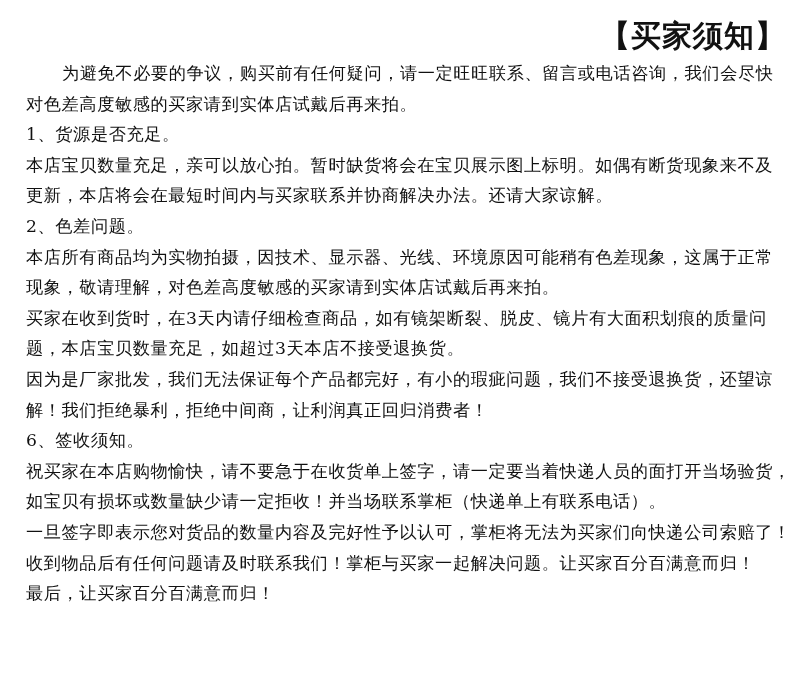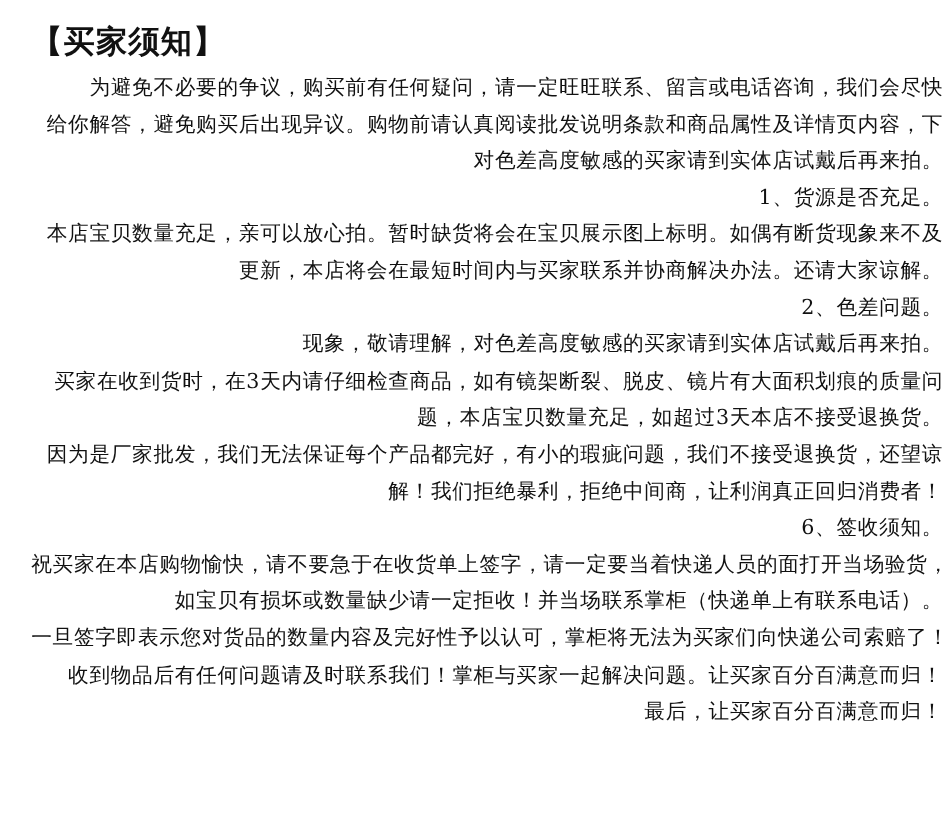--- a/index.html
+++ b/index.html
@@ -15,56 +15,56 @@
     font-family: "DejaVu Serif", "Liberation Serif", serif;
     color: #111111;
   }
   .doc {
     position: absolute;
     left: 26px;
     top: 18px;
     width: 760px;
   }
   .title {
-    font-family: Liberation Mono, monospace;
+    font-family: Liberation Serif, serif;
     font-weight: bold;
-    font-size: 26px;
+    font-size: 30px;
     line-height: 36px;
     height: 40px;
     margin-left: 0px;
     letter-spacing: 1px;
     white-space: nowrap;
+    text-align: right;
   }
   .line {
     font-size: 17.2px;
     line-height: 30.6px;
     height: 30.6px;
     white-space: nowrap;
     letter-spacing: 0.6px;
-    text-align: right;
   }
   .indent {
     padding-left: 36px;
   }
 </style>
 </head>
 <body>
 
 <div class="doc">
   <div class="title">【买家须知】</div>
 
   <div class="line indent">为避免不必要的争议，购买前有任何疑问，请一定旺旺联系、留言或电话咨询，我们会尽快</div>
-  <div class="line">给你解答，避免购买后出现异议。购物前请认真阅读批发说明条款和商品属性及详情页内容，下</div>
   <div class="line">对色差高度敏感的买家请到实体店试戴后再来拍。</div>
 
   <div class="line">1、货源是否充足。</div>
   <div class="line">本店宝贝数量充足，亲可以放心拍。暂时缺货将会在宝贝展示图上标明。如偶有断货现象来不及</div>
   <div class="line">更新，本店将会在最短时间内与买家联系并协商解决办法。还请大家谅解。</div>
 
   <div class="line">2、色差问题。</div>
+  <div class="line">本店所有商品均为实物拍摄，因技术、显示器、光线、环境原因可能稍有色差现象，这属于正常</div>
   <div class="line">现象，敬请理解，对色差高度敏感的买家请到实体店试戴后再来拍。</div>
 
   <div class="line">买家在收到货时，在3天内请仔细检查商品，如有镜架断裂、脱皮、镜片有大面积划痕的质量问</div>
   <div class="line">题，本店宝贝数量充足，如超过3天本店不接受退换货。</div>
   <div class="line">因为是厂家批发，我们无法保证每个产品都完好，有小的瑕疵问题，我们不接受退换货，还望谅</div>
   <div class="line">解！我们拒绝暴利，拒绝中间商，让利润真正回归消费者！</div>
 
   <div class="line">6、签收须知。</div>
   <div class="line">祝买家在本店购物愉快，请不要急于在收货单上签字，请一定要当着快递人员的面打开当场验货，</div>
   <div class="line">如宝贝有损坏或数量缺少请一定拒收！并当场联系掌柜（快递单上有联系电话）。</div>

